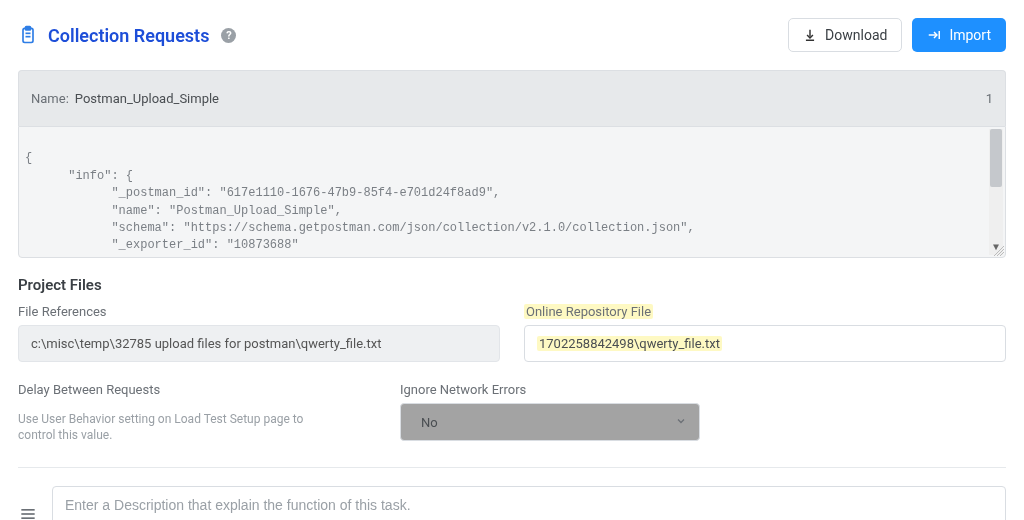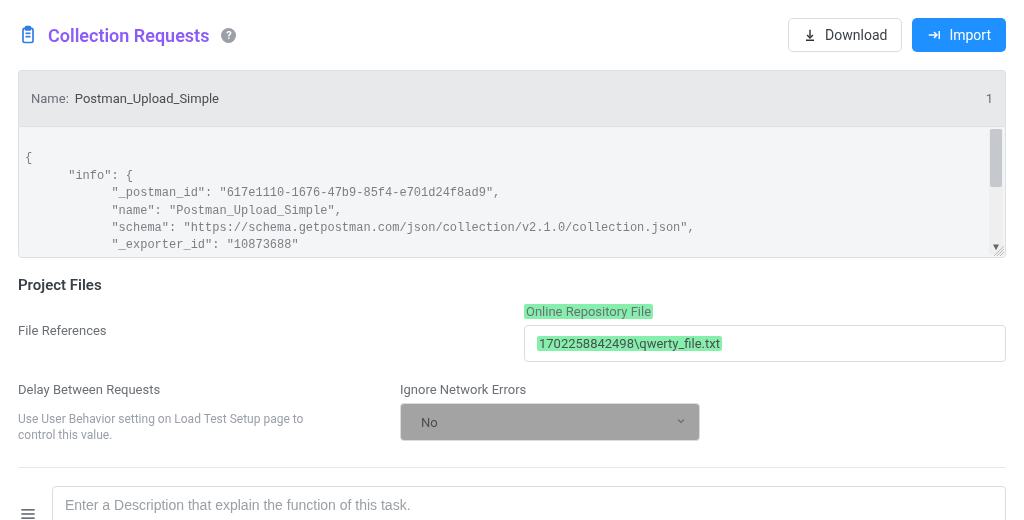--- a/index.html
+++ b/index.html
@@ -22,21 +22,21 @@
     gap: 10px;
     flex: 1;
   }
   .clipboard-icon {
     width: 20px; height: 22px;
     color: #2f7ee6;
   }
   .page-title {
     font-size: 18px;
     font-weight: 600;
-    color: #8b5cf6;
+    color: #1d4ed8;
   }
   .help-icon {
     width: 15px; height: 15px;
     border-radius: 50%;
     background: #9aa0a6;
     color: #fff;
     font-size: 11px;
     font-weight: 700;
     display: inline-flex;
     align-items: center;
@@ -124,21 +124,21 @@
   .two-col {
     display:flex; gap:24px;align-items:center;
   }
   .col { flex:1; min-width:0;}
   .field-label {
     font-size: 13px;
     color: #6b7076;
     margin-bottom:6px;
     display:block;
   }
-  .hl { background:#86efac; padding:0 2px; border-radius:2px;}
+  .hl { background:#fef9c3; padding:0 2px; border-radius:2px;}
   .field-box {
     border:1px solid #d9dde2;
     border-radius:4px;
     padding:10px 12px;
     font-size:13px;
     color:#4a4e52;
     background:#fff;
   }
   .field-box.disabled { background:#eef0f2; color:#555; border-color:#e2e5e9;}
   .helper {
@@ -241,20 +241,21 @@
   <div class="scrollbar-thumb"></div>
   <div class="arrow-down">▼</div>
   <div class="resize"></div>
 </div>
 
 <div class="section-title">Project Files</div>
 
 <div class="two-col">
   <div class="col">
     <span class="field-label">File References</span>
+    <div class="field-box disabled">c:\misc\temp\32785 upload files for postman\qwerty_file.txt</div>
   </div>
   <div class="col">
     <span class="field-label"><span class="hl">Online Repository File</span></span>
     <div class="field-box"><span class="hl">1702258842498\qwerty_file.txt</span></div>
   </div>
 </div>
 
 <div class="options-row">
   <div class="opt-block delay">
     <span class="field-label">Delay Between Requests</span>

